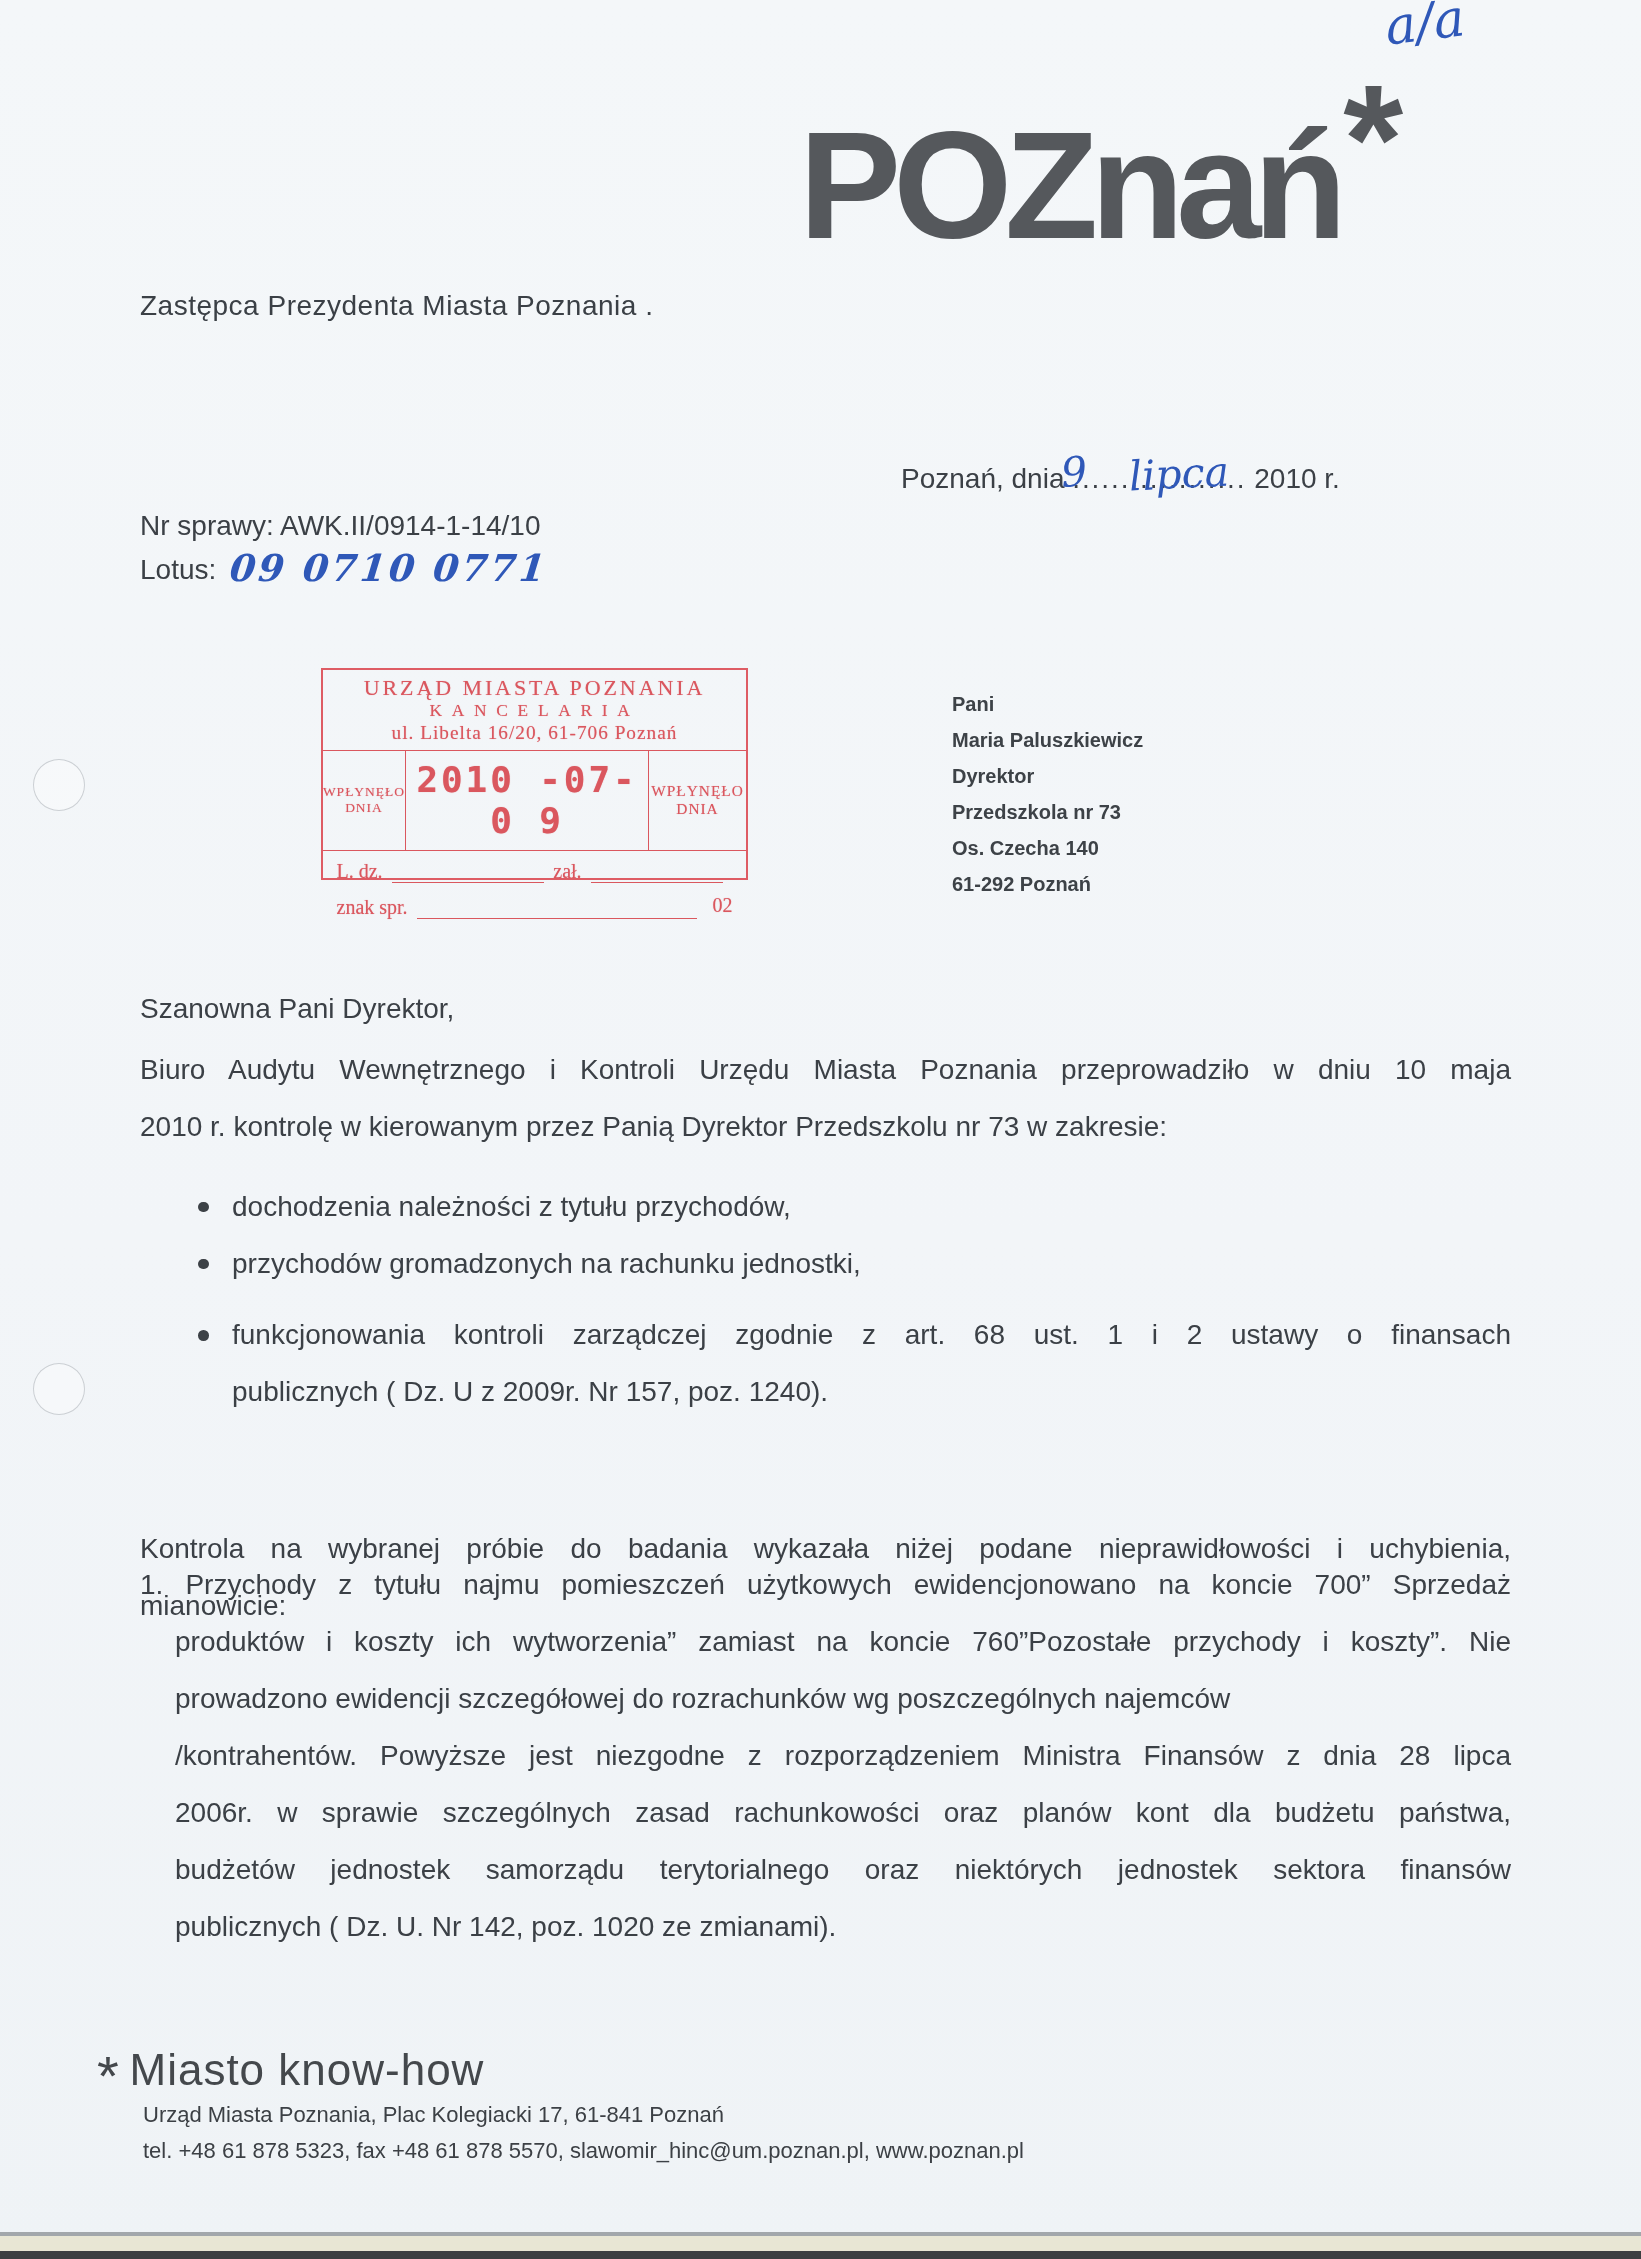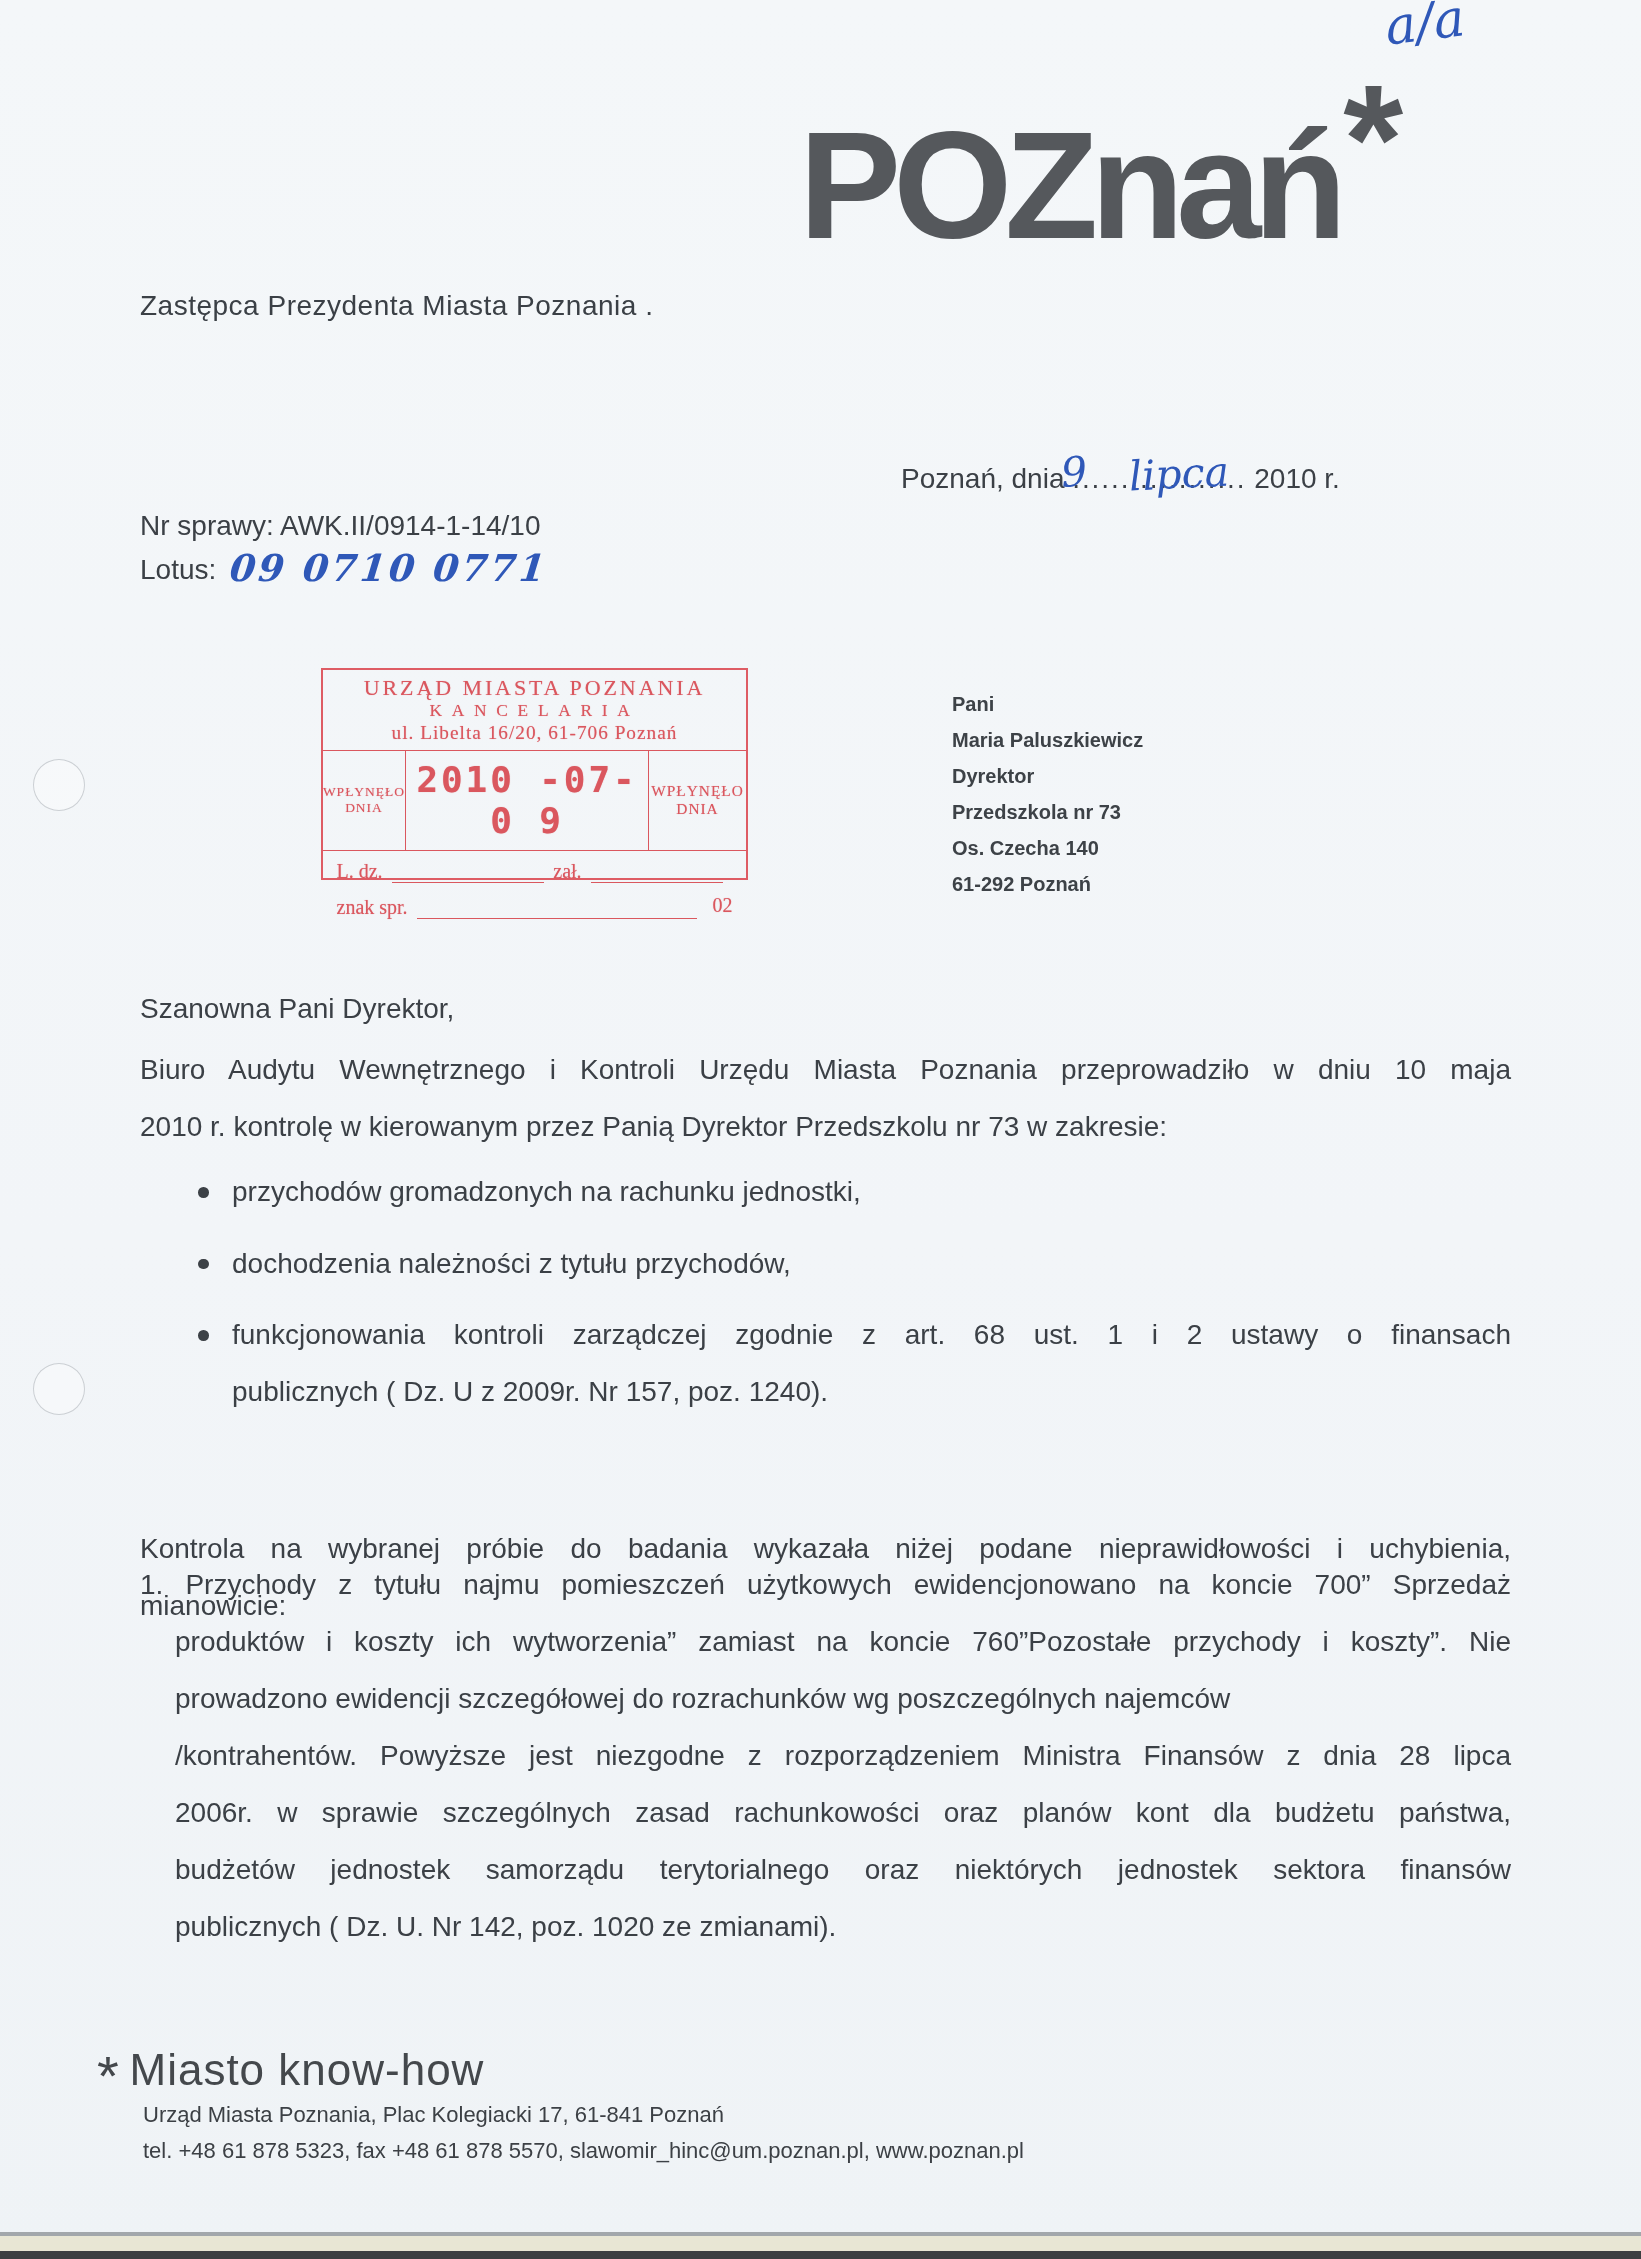--- a/index.html
+++ b/index.html
@@ -186,27 +186,27 @@
   <div class="block" style="top:980px;">
     <div class="ln">Szanowna Pani Dyrektor,</div>
   </div>
 
   <div class="block" style="top:1041px;">
     <div class="ln j">Biuro Audytu Wewnętrznego i Kontroli Urzędu Miasta Poznania przeprowadziło w dniu 10 maja</div>
     <div class="ln">2010 r. kontrolę w kierowanym przez Panią Dyrektor Przedszkolu nr 73 w zakresie:</div>
   </div>
 
   <div class="block" style="top:1163px;">
+    <div class="ln bln gap15">
+      <span class="bdot"></span>
+      <span>dochodzenia należności z tytułu przychodów,</span>
+    </div>
     <div class="ln bln">
       <span class="bdot"></span>
       <span>przychodów gromadzonych na rachunku jednostki,</span>
-    </div>
-    <div class="ln bln gap15">
-      <span class="bdot"></span>
-      <span>dochodzenia należności z tytułu przychodów,</span>
     </div>
     <div class="gap15">
       <div class="ln bln j">
         <span class="bdot"></span>
         <span>funkcjonowania kontroli zarządczej zgodnie z art. 68 ust. 1 i 2 ustawy o finansach</span>
       </div>
       <div class="ln bln-cont">publicznych ( Dz. U z 2009r. Nr 157, poz. 1240).</div>
     </div>
   </div>
 

